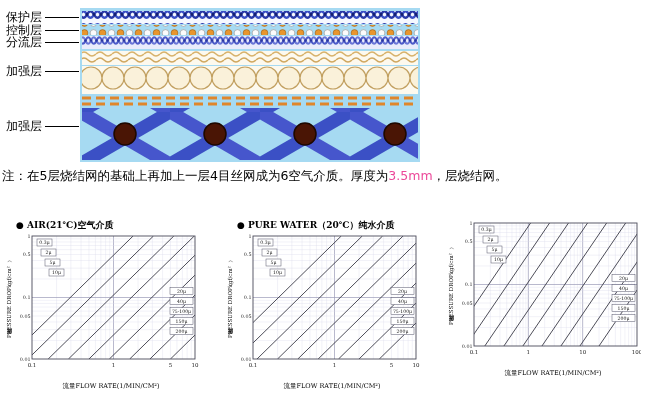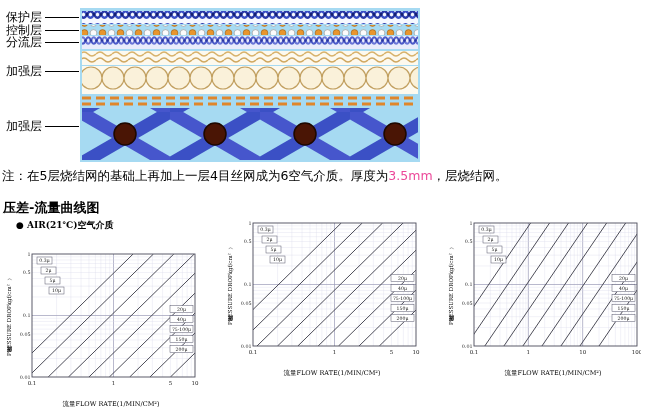--- a/index.html
+++ b/index.html
@@ -14,21 +14,21 @@
 
   
   .note{position:absolute;left:2px;top:168px;width:656px;font-size:12.5px;line-height:16px}
   .note .hl{color:#ec4899}
 
   .section-title{position:absolute;left:3px;top:199px;font-size:13px;font-weight:bold}
 
   
   .charts{position:absolute;left:4px;top:219px;display:flex;gap:8px}
   .chart-panel{width:213px}
-  .chart-title{font-family:"DejaVu Serif",serif;font-weight:bold;font-size:9px;padding-left:12px;margin-bottom:18px;white-space:nowrap}
+  .chart-title{font-family:"DejaVu Serif",serif;font-weight:bold;font-size:9px;padding-left:12px;margin-bottom:0;white-space:nowrap}
   .chart-body{display:flex;align-items:center}
   .y-label{writing-mode:vertical-rl;transform:rotate(180deg);font-family:"DejaVu Serif",serif;font-size:5.5px;height:140px;width:11px;text-align:center;line-height:11px}
   svg.plot{display:block;font-family:"DejaVu Serif",serif}
   .x-label{font-family:"DejaVu Serif",serif;font-size:6.5px;text-align:center;margin-left:15px;width:184px;margin-top:10px}
 </style>
 </head>
 <body>
 
 <div class="page">
 
@@ -100,21 +100,20 @@
     <line x1="2" y1="96" x2="338" y2="96" stroke="#e0862a" stroke-width="3" stroke-dasharray="9 5"></line>
     <rect x="2" y="100" width="336" height="52" fill="url(#plat)"></rect>
     <circle cx="45" cy="126" r="11" fill="#4a1505" stroke="#1d0800" stroke-width="1.5"></circle>
     <circle cx="135" cy="126" r="11" fill="#4a1505" stroke="#1d0800" stroke-width="1.5"></circle>
     <circle cx="225" cy="126" r="11" fill="#4a1505" stroke="#1d0800" stroke-width="1.5"></circle>
     <circle cx="315" cy="126" r="11" fill="#4a1505" stroke="#1d0800" stroke-width="1.5"></circle>
   </svg>
 
   <p class="note"><span>注：在</span><span>5</span><span>层烧结网的基础上再加上一层</span><span>4</span><span>目丝网成为</span><span>6</span><span>空气介质。厚度为</span><span class="hl">3.5mm</span><span>，层烧结网。</span></p>
 
-  <h4 class="section-title">压差-流量曲线图</h4>
 
   <div class="charts">
 
     <div class="chart-panel">
       <div class="chart-title">● AIR(21℃)空气介质</div>
       <div class="chart-body">
         <div class="y-label">压降PRESSURE DROP（kgf/cm²）</div>
         <svg class="plot" width="184" height="140" viewBox="0 0 184 140">
             <rect x="17" y="4" width="163" height="123" fill="#ffffff"></rect>
             <line x1="41.53394464661447" y1="4" x2="41.53394464661447" y2="127" stroke="#d8d8ea" stroke-width="0.35"></line>
@@ -192,20 +191,21 @@
             <rect x="155" y="85.66" width="23" height="7" fill="#ffffff" stroke="#55556a" stroke-width="0.5"></rect>
             <text x="166.5" y="90.75999999999999" font-size="4.6" text-anchor="middle" fill="#111111">150μ</text>
             <rect x="155" y="95.66" width="23" height="7" fill="#ffffff" stroke="#55556a" stroke-width="0.5"></rect>
             <text x="166.5" y="100.75999999999999" font-size="4.6" text-anchor="middle" fill="#111111">200μ</text>
           </svg>
       </div>
       <div class="x-label">流量FLOW RATE(1/MIN/CM²)</div>
     </div>
 
     <div class="chart-panel">
+      <div class="chart-title">● PURE WATER（20℃）纯水介质</div>
       <div class="chart-body">
         <div class="y-label">压降PRESSURE DROP（kgf/cm²）</div>
         <svg class="plot" width="184" height="140" viewBox="0 0 184 140">
             <rect x="17" y="4" width="163" height="123" fill="#ffffff"></rect>
             <line x1="41.53394464661447" y1="4" x2="41.53394464661447" y2="127" stroke="#d8d8ea" stroke-width="0.35"></line>
             <line x1="55.885382259652495" y1="4" x2="55.885382259652495" y2="127" stroke="#d8d8ea" stroke-width="0.35"></line>
             <line x1="66.06788929322894" y1="4" x2="66.06788929322894" y2="127" stroke="#d8d8ea" stroke-width="0.35"></line>
             <line x1="73.96605535338553" y1="4" x2="73.96605535338553" y2="127" stroke="#d8d8ea" stroke-width="0.35"></line>
             <line x1="80.41932690626697" y1="4" x2="80.41932690626697" y2="127" stroke="#d8d8ea" stroke-width="0.35"></line>
             <line x1="85.87549026116194" y1="4" x2="85.87549026116194" y2="127" stroke="#d8d8ea" stroke-width="0.35"></line>

